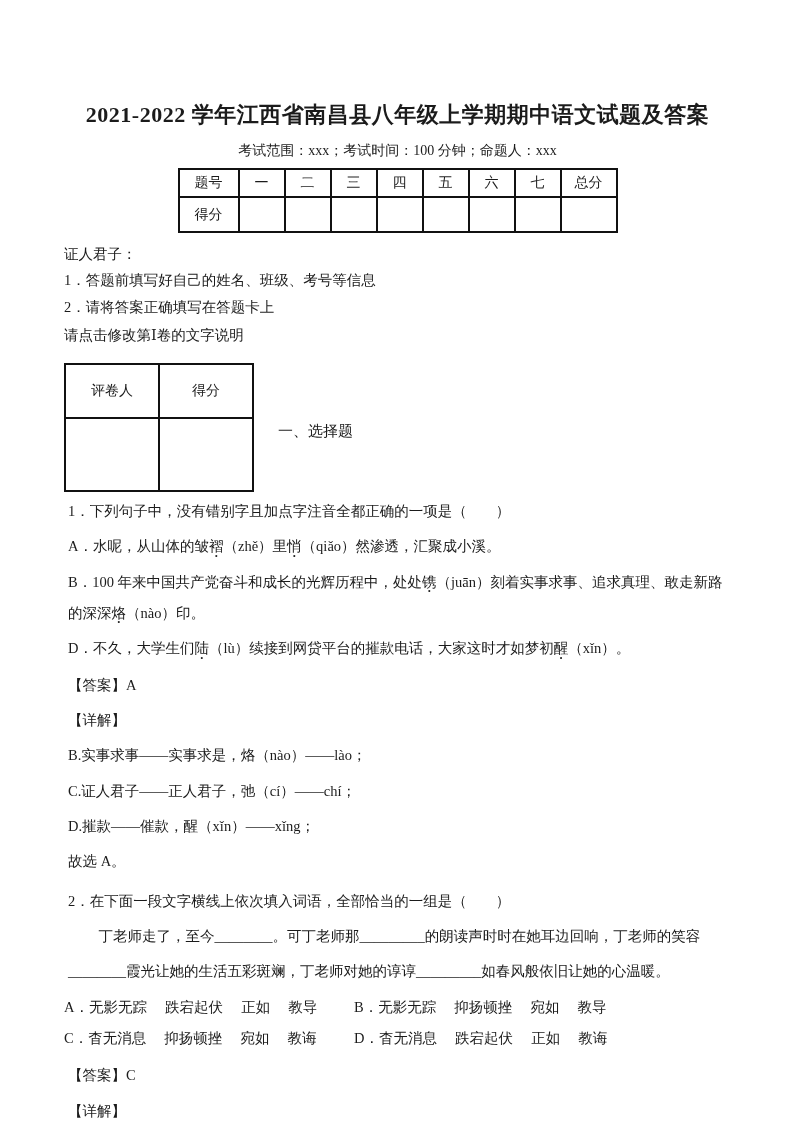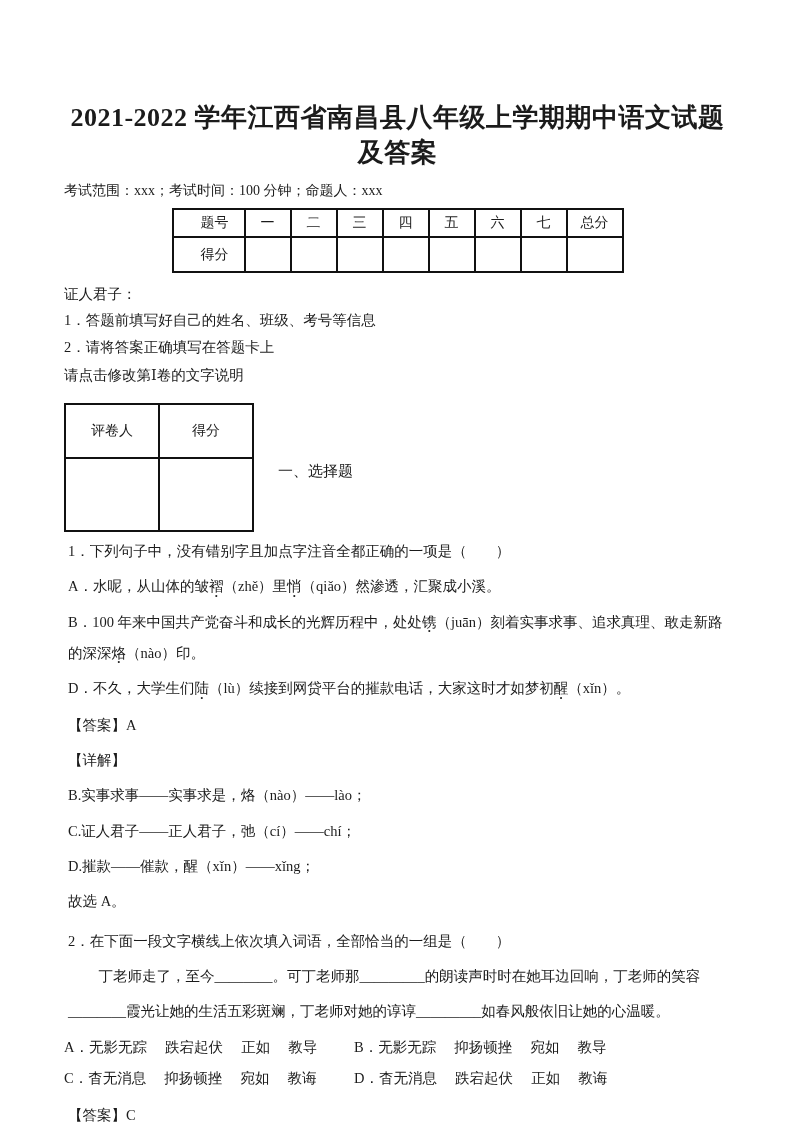--- a/index.html
+++ b/index.html
@@ -4,29 +4,29 @@
 <style>
   html,body{margin:0;padding:0;background:#ffffff;}
   body{
     width:793px;height:1122px;
     color:#1b1b1b;
     font-family:"Liberation Serif","DejaVu Serif",serif;
     -webkit-font-smoothing:antialiased;
   }
   .page{box-sizing:border-box;width:793px;height:1122px;padding:100px 62px 20px 64px;background:#fff;overflow:hidden;}
 
-  .doc-title{margin:0 0 12px 0;text-align:center;font-size:26px;font-weight:bold;letter-spacing:.5px;}
-  .doc-meta{margin:0 0 8px 0;font-size:14px;}
+  .doc-title{margin:0 0 12px 0;text-align:center;font-size:22px;font-weight:bold;letter-spacing:.5px;}
+  .doc-meta{margin:0 0 8px 0;text-align:center;font-size:14px;}
 
   table{border-collapse:collapse;}
   .score-table{margin:0 auto;table-layout:fixed;width:436px;}
   .score-table td{border:2px solid #111;text-align:center;font-size:14px;padding:0;}
   .score-table tr.hd td{height:26px;}
   .score-table tr.bd td{height:33px;}
-  .score-table td.c-label{width:58px;padding-left:12px;}
+  .score-table td.c-label{width:58px;}
   .score-table td.c-num{width:44px;}
   .score-table td.c-total{width:54px;}
 
   .notes{margin-top:8px;font-size:14.5px;line-height:1.82;}
   .notes p{margin:0;}
 
   .part-title{margin:15px 0 4px 0;text-align:center;font-size:15px;}
   .edit-hint{margin:6px 0 18px 0;font-size:14.5px;}
 
   .grader-row{display:flex;align-items:center;margin:6px 0 4px 0;}

